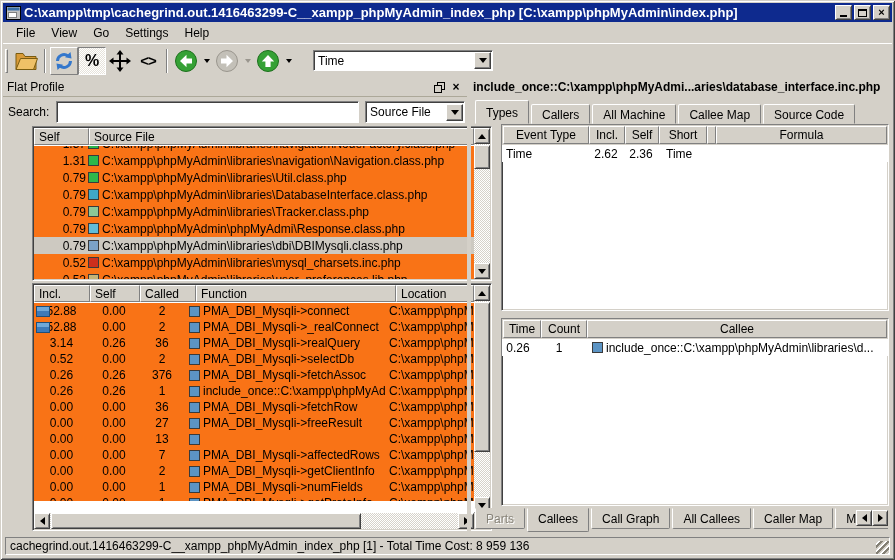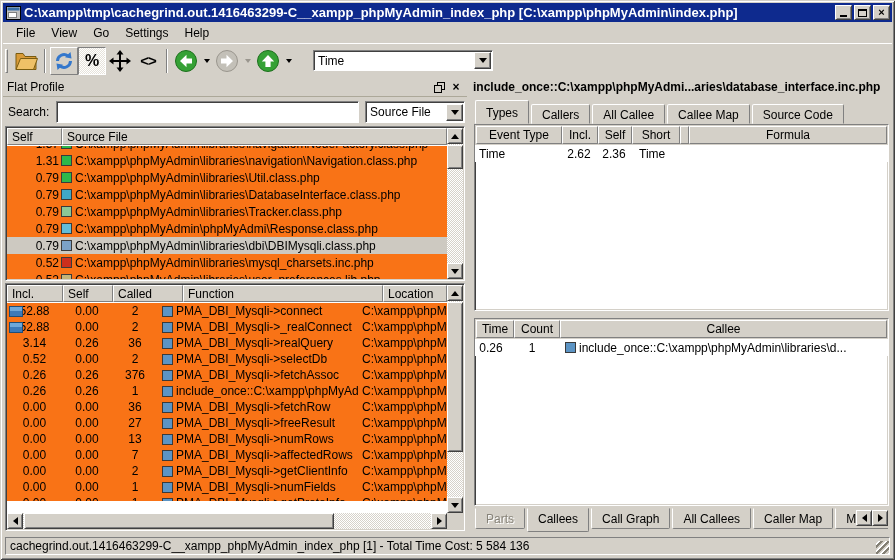--- a/index.html
+++ b/index.html
@@ -1,21 +1,21 @@
 <!DOCTYPE html>
 <html><head>
 <meta charset="utf-8">
 <style>
   * { margin:0; padding:0; box-sizing:border-box; }
   html,body { width:895px; height:560px; overflow:hidden; }
   body { font-family:"Liberation Sans", sans-serif; font-size:12px; color:#000; background:#d4d0c8; }
   .window { position:absolute; inset:0; background:#d4d0c8;
     box-shadow: inset 1px 1px 0 #d4d0c8, inset -1px -1px 0 #404040, inset 2px 2px 0 #fff, inset -2px -2px 0 #808080; }
   .sunken { border:1px solid; border-color:#808080 #fff #fff #808080; box-shadow: inset 1px 1px 0 #404040; background:#fff; }
-  .frame-sunken { border:1px solid; border-color:#808080 #fff #fff #808080; box-shadow: inset 1px 1px 0 #404040, inset -1px -1px 0 #d4d0c8; background:#fff; }
+  .frame-sunken { border:1px solid; border-color:#808080 #fff #fff #808080; box-shadow: inset 1px 1px 0 #404040, inset -1px -1px 0 #d4d0c8; background:#fff;margin-left:27px; }
   .checker { background-color:#d6d2ca;
     background-image: linear-gradient(45deg,#fff 25%,transparent 25%,transparent 75%,#fff 75%),
                       linear-gradient(45deg,#fff 25%,#d6d2ca 25%,#d6d2ca 75%,#fff 75%);
     background-size:2px 2px; background-position:0 0,1px 1px; }
 
   
   .titlebar { position:absolute; left:3px; top:3px; right:3px; height:19px; background:#0e2a8e;
     display:flex; align-items:center; padding:0 2px; }
   .titlebar .app-ico { width:15px; height:14px; margin:0 3px 0 1px; flex:none; }
   .title-text { color:#fff; font-weight:bold; font-size:13px; white-space:nowrap; overflow:hidden; flex:1; }
@@ -85,21 +85,21 @@
   
   .t2 { left:2px; top:205px; width:460px; height:248px; }
   .t2 .rowsclip { bottom:29px; }
   .t2 .row { height:16px; }
   .c-incl { width:55px; position:relative; }
   .c-self2 { width:50px; }
   .c-called { width:46px; }
   .c-func { width:200px; flex:none; display:flex; align-items:center; overflow:hidden; padding-left:2px; }
   .c-loc { flex:1; overflow:hidden; padding-left:4px; }
   .baricon { position:absolute; left:2px; top:2px; width:14px; height:11px; border:1px solid #1f4e79; background:linear-gradient(180deg,#6fa8d8 0 45%,#3d7ab8 45% 100%); }
-  .t2 .th-incl { width:56px; } .t2 .th-self { width:50px; } .t2 .th-called { width:70px; } .t2 .th-func { width:200px; } .t2 .th-loc { flex:1; }
+  .t2 .th-incl { width:56px; } .t2 .th-self { width:50px; } .t2 .th-called { width:56px; } .t2 .th-func { width:200px; } .t2 .th-loc { flex:1; }
 
   
   .vscroll { position:absolute; right:1px; top:1px; bottom:1px; width:16px; }
   .t2 .vscroll { bottom:17px; }
   .sbtn { position:absolute; left:0; width:16px; height:16px; background:#d4d0c8; border:1px solid; border-color:#fff #404040 #404040 #fff;
     box-shadow: inset 1px 1px 0 #d4d0c8, inset -1px -1px 0 #808080; display:flex; align-items:center; justify-content:center; }
   .sthumb { position:absolute; left:0; width:16px; background:#d4d0c8; border:1px solid; border-color:#fff #404040 #404040 #fff;
     box-shadow: inset 1px 1px 0 #d4d0c8, inset -1px -1px 0 #808080; }
   .hscroll { position:absolute; left:1px; right:17px; bottom:1px; height:16px; }
   .hbtn { position:absolute; top:0; width:16px; height:16px; background:#d4d0c8; border:1px solid; border-color:#fff #404040 #404040 #fff;
@@ -421,21 +421,20 @@
               <span>PMA_DBI_Mysqli-&gt;freeResult</span>
             </span>
           <span class="c-loc">C:\xampp\phpMy</span>
         </div>
         <div class="row">
           <span class="num c-incl">0.00</span>
           <span class="num c-self2">0.00</span>
           <span class="num c-called">13</span>
           <span class="c-func">
               <span class="sq" style="background: rgb(92, 148, 196);"></span>
-              <span>PMA_DBI_Mysqli-&gt;numRows</span>
             </span>
           <span class="c-loc">C:\xampp\phpMy</span>
         </div>
         <div class="row">
           <span class="num c-incl">0.00</span>
           <span class="num c-self2">0.00</span>
           <span class="num c-called">7</span>
           <span class="c-func">
               <span class="sq" style="background: rgb(92, 148, 196);"></span>
               <span>PMA_DBI_Mysqli-&gt;affectedRows</span>
@@ -496,21 +495,21 @@
   </div>
 
   <div class="vsplit"></div>
 
   <div class="rpanel">
     <div class="rheader">include_once::C:\xampp\phpMyAdmi...aries\database_interface.inc.php</div>
 
     <div class="tabbar">
       <span class="tab active">Types</span>
       <span class="tab">Callers</span>
-      <span class="tab">All Callee</span>
+      <span class="tab">All Machine</span>
       <span class="tab">Callee Map</span>
       <span class="tab">Source Code</span>
     </div>
 
     <div class="rframe1 frame-sunken">
       <div class="rtable-head">
         <span class="th e-col">Event Type</span>
         <span class="th i-col">Incl.</span>
         <span class="th s-col">Self</span>
         <span class="th sh-col" style="padding-left:4px;">Short</span>
@@ -555,17 +554,17 @@
             <span class="tri-left"></span>
           </span>
         <span class="sbtn">
             <span class="tri-right"></span>
           </span>
       </span>
     </div>
   </div>
 
   <div class="statusbar">
-    <div class="status-field">cachegrind.out.1416463299-C__xampp_phpMyAdmin_index_php [1] - Total Time Cost: 5 584 136</div>
+    <div class="status-field">cachegrind.out.1416463299-C__xampp_phpMyAdmin_index_php [1] - Total Time Cost: 8 959 136</div>
     <span class="grip"></span>
   </div>
 
 </div>
 
 </body></html>

